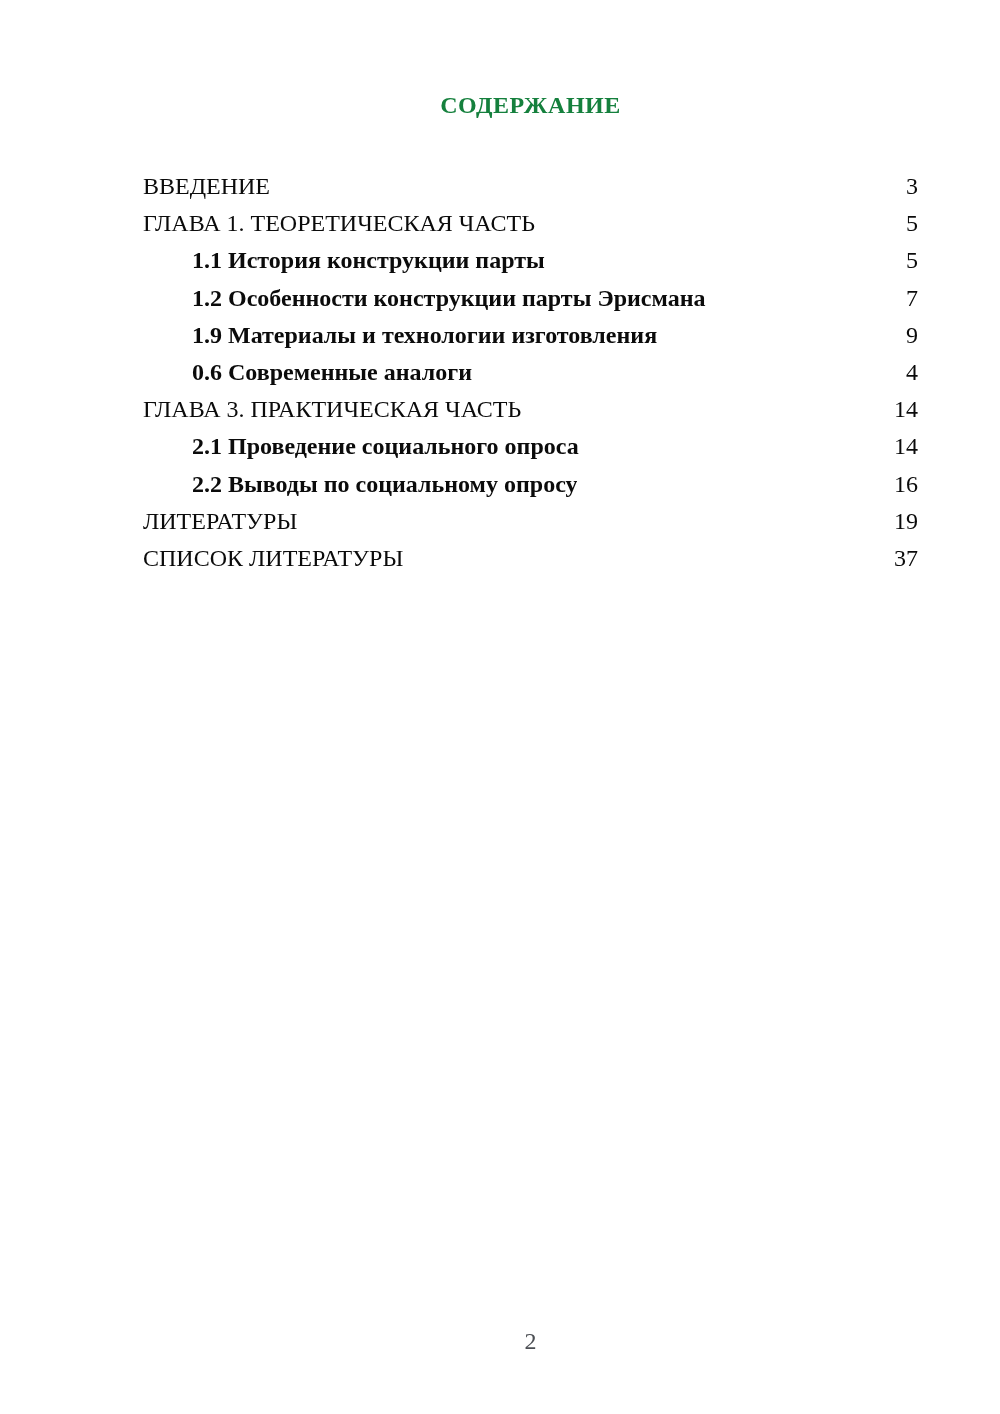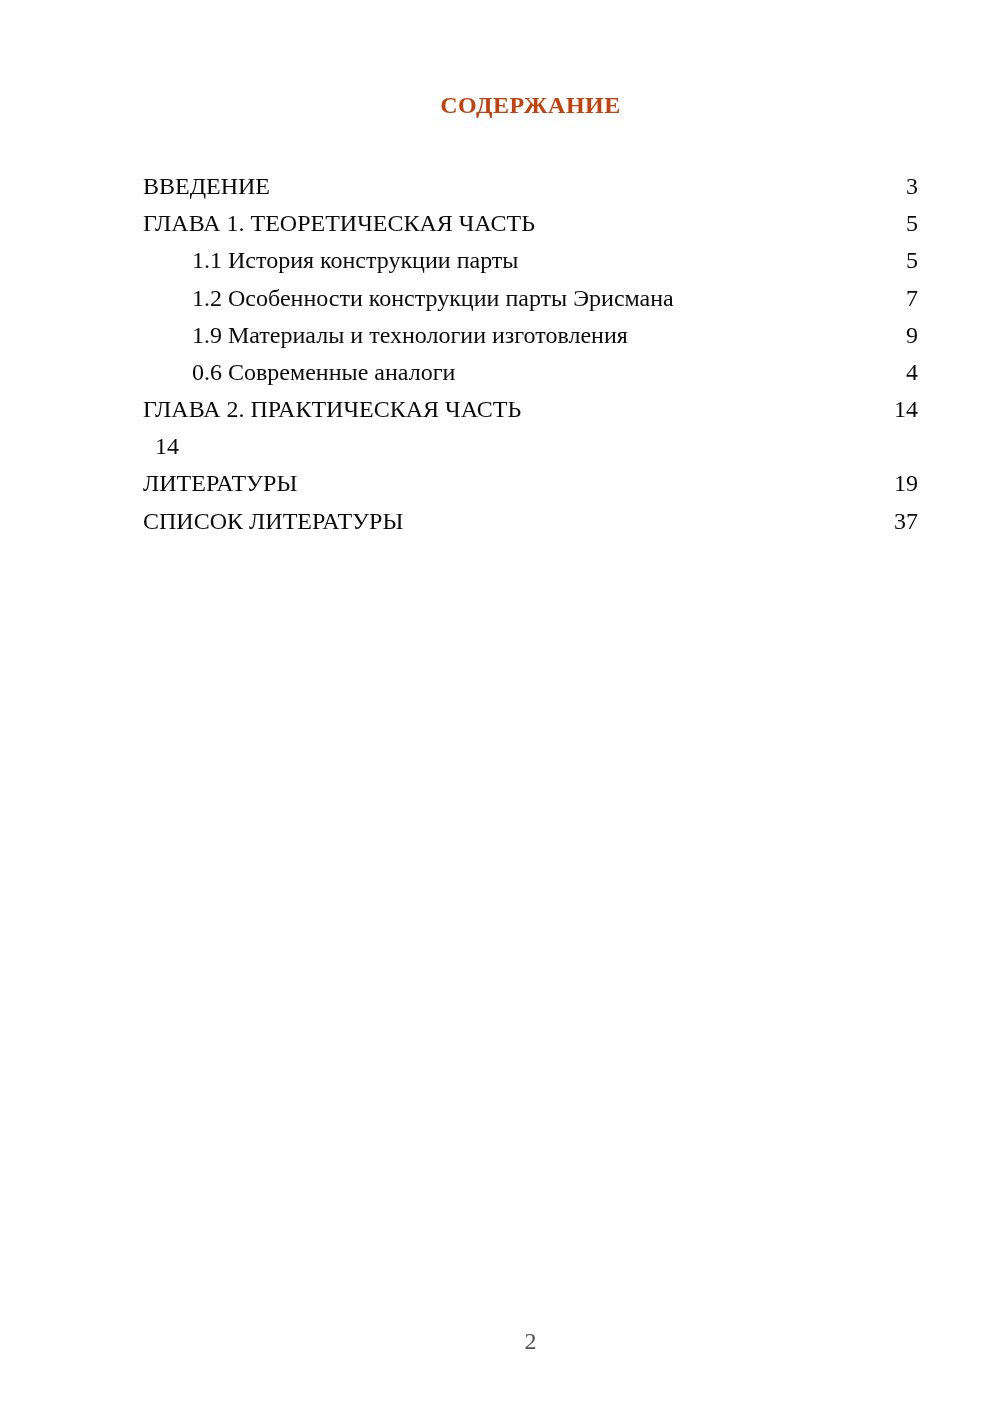--- a/index.html
+++ b/index.html
@@ -30,50 +30,51 @@
   }
   .toc {
     position: absolute;
     top: 168px;
     left: 143px;
     width: 775px;
   }
   .toc-row {
     display: flex;
     justify-content: space-between;
-    align-items: flex-end;
+    align-items: flex-start;
     height: 37.2px;
     font-size: 24px;
     line-height: 37.2px;
     white-space: nowrap;
   }
   .toc-label {
     overflow: hidden;
   }
   .toc-row.level-1 .toc-label {
     padding-left: 49px;
+    font-weight: bold;
   }
   .toc-page {
     text-align: right;
     padding-left: 12px;
   }
   .page-footer {
     position: absolute;
     top: 1328px;
     left: 143px;
     width: 775px;
     text-align: center;
     font-size: 24px;
   }
 </style>
 </head>
 <body>
 
 <div class="page" style="color: rgb(11, 11, 11);">
-  <h1 class="doc-title" style="color: #c2410c;">СОДЕРЖАНИЕ</h1>
+  <h1 class="doc-title" style="color: #15803d;">СОДЕРЖАНИЕ</h1>
 
   <div class="toc" id="toc">
   <div class="toc-row level-0">
     <span class="toc-label">ВВЕДЕНИЕ</span>
     <span class="toc-page">3</span>
   </div>
 
   <div class="toc-row level-0">
     <span class="toc-label">ГЛАВА 1. ТЕОРЕТИЧЕСКАЯ ЧАСТЬ</span>
     <span class="toc-page">5</span>
@@ -93,28 +94,33 @@
     <span class="toc-label">1.9 Материалы и технологии изготовления</span>
     <span class="toc-page">9</span>
   </div>
 
   <div class="toc-row level-1">
     <span class="toc-label">0.6 Современные аналоги</span>
     <span class="toc-page">4</span>
   </div>
 
   <div class="toc-row level-0">
-    <span class="toc-label">ГЛАВА 2. ПРАКТИЧЕСКАЯ ЧАСТЬ</span>
+    <span class="toc-label">ГЛАВА 3. ПРАКТИЧЕСКАЯ ЧАСТЬ</span>
     <span class="toc-page">14</span>
   </div>
 
   <div class="toc-row level-1">
+    <span class="toc-label">2.1 Проведение социального опроса</span>
     <span class="toc-page">14</span>
   </div>
 
+  <div class="toc-row level-1">
+    <span class="toc-label">2.2 Выводы по социальному опросу</span>
+    <span class="toc-page">16</span>
+  </div>
 
   <div class="toc-row level-0">
     <span class="toc-label">ЛИТЕРАТУРЫ</span>
     <span class="toc-page">19</span>
   </div>
 
   <div class="toc-row level-0">
     <span class="toc-label">СПИСОК ЛИТЕРАТУРЫ</span>
     <span class="toc-page">37</span>
   </div>

